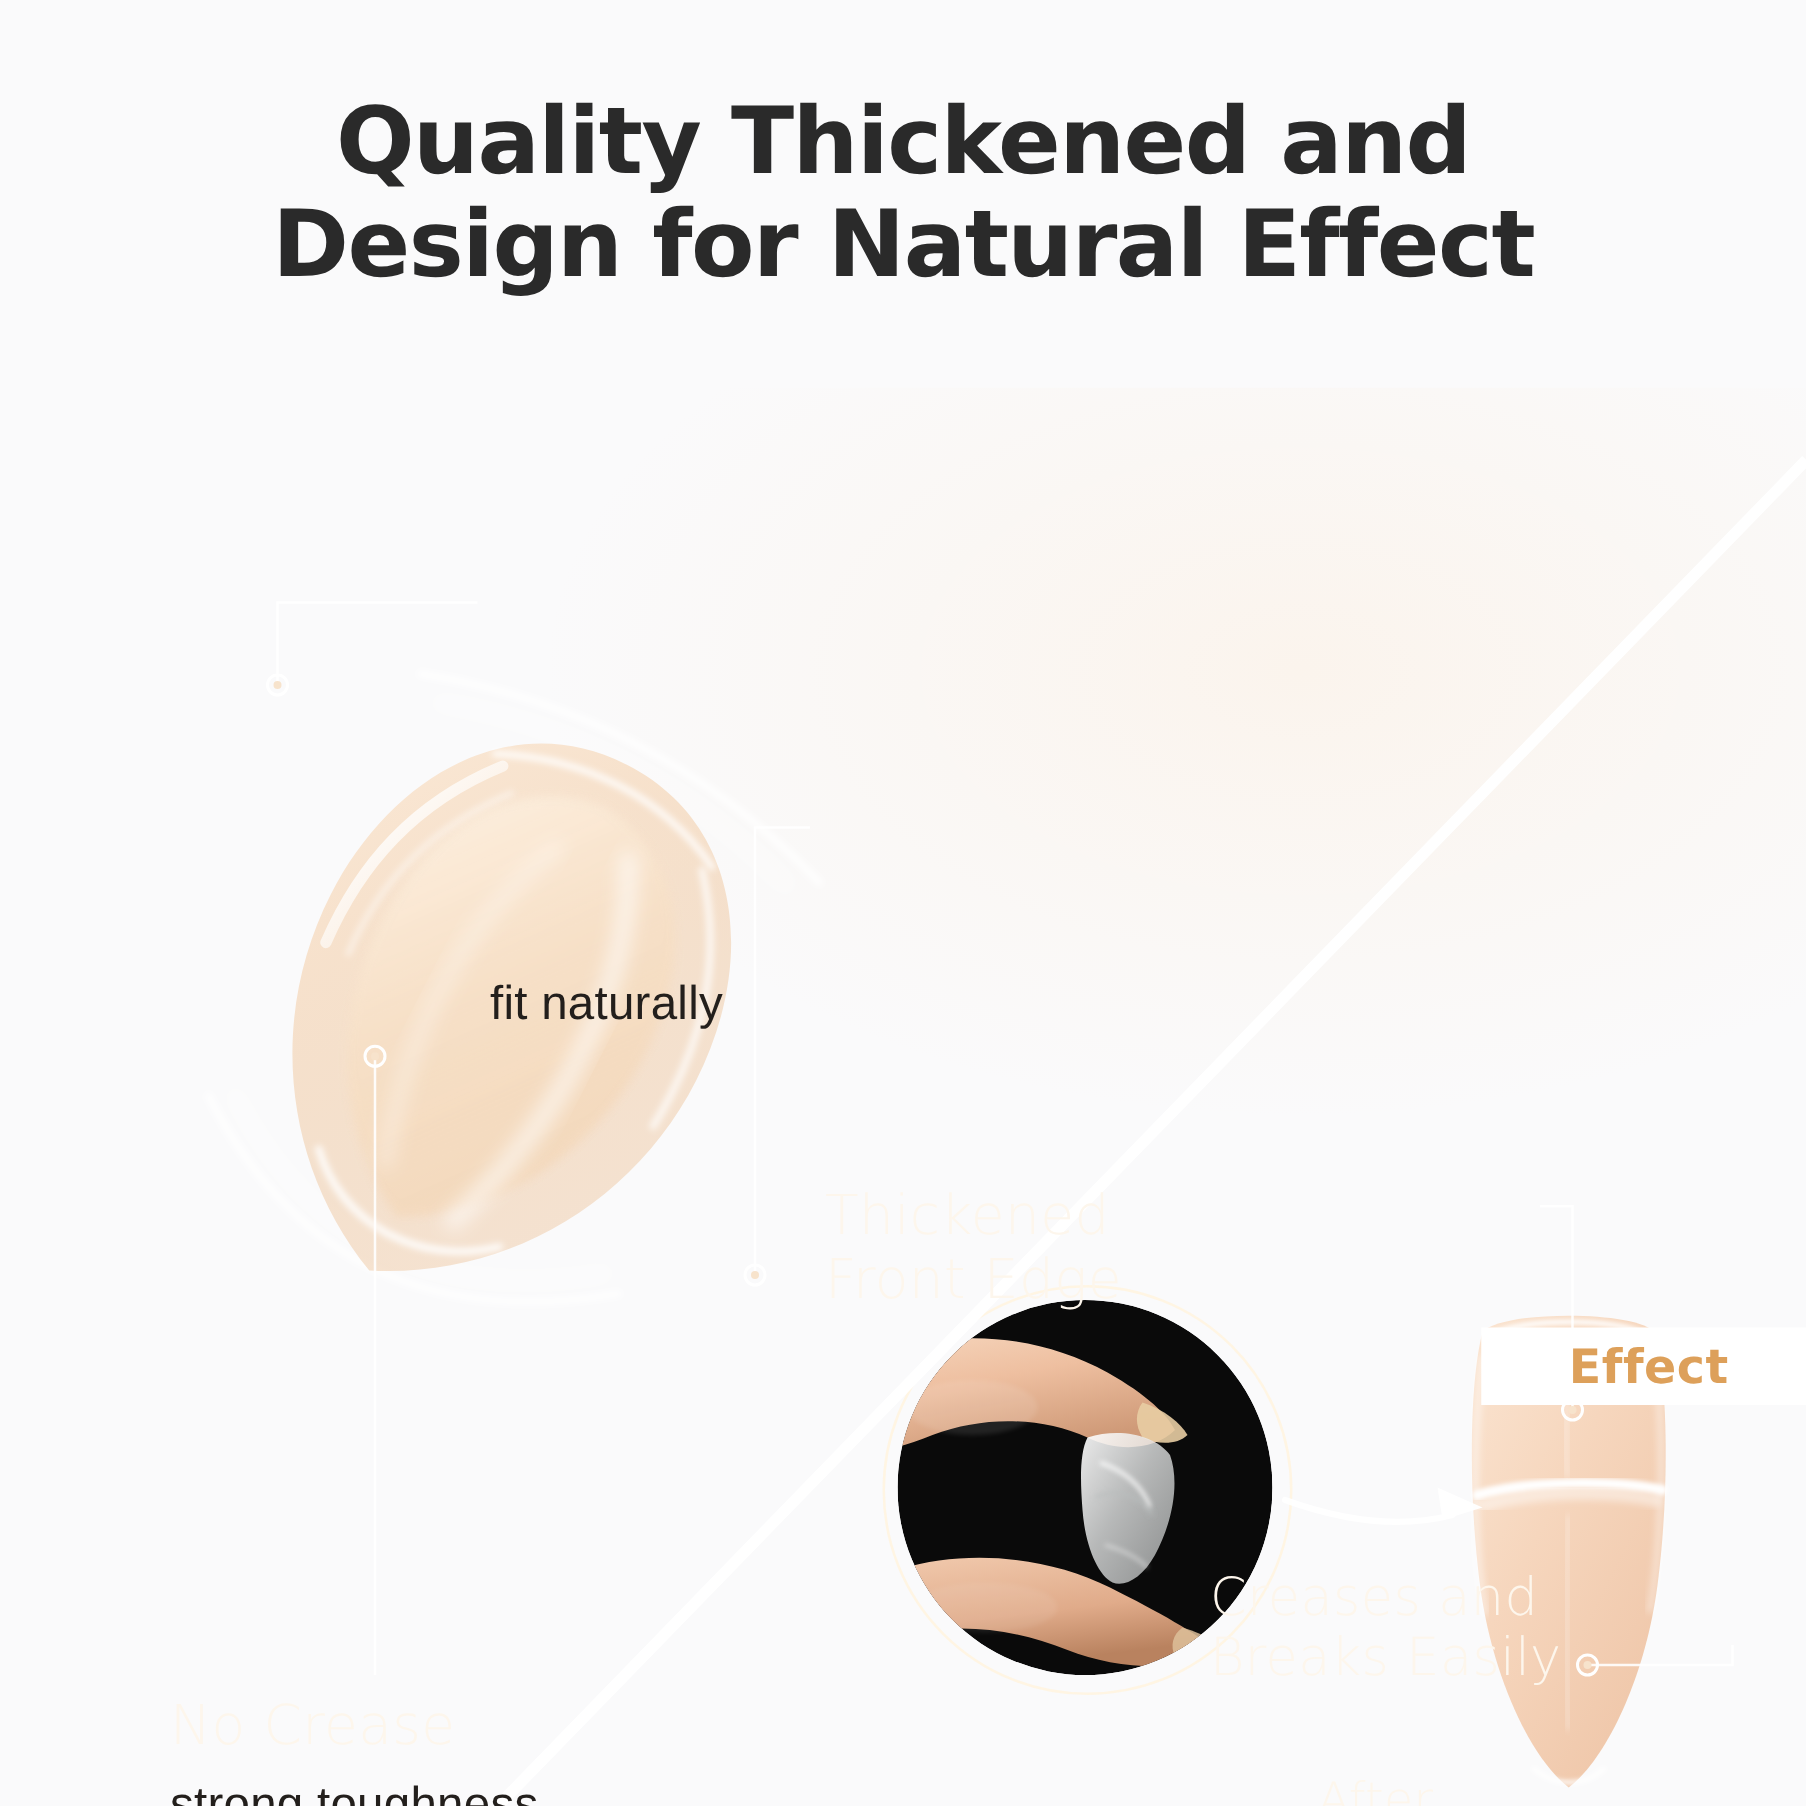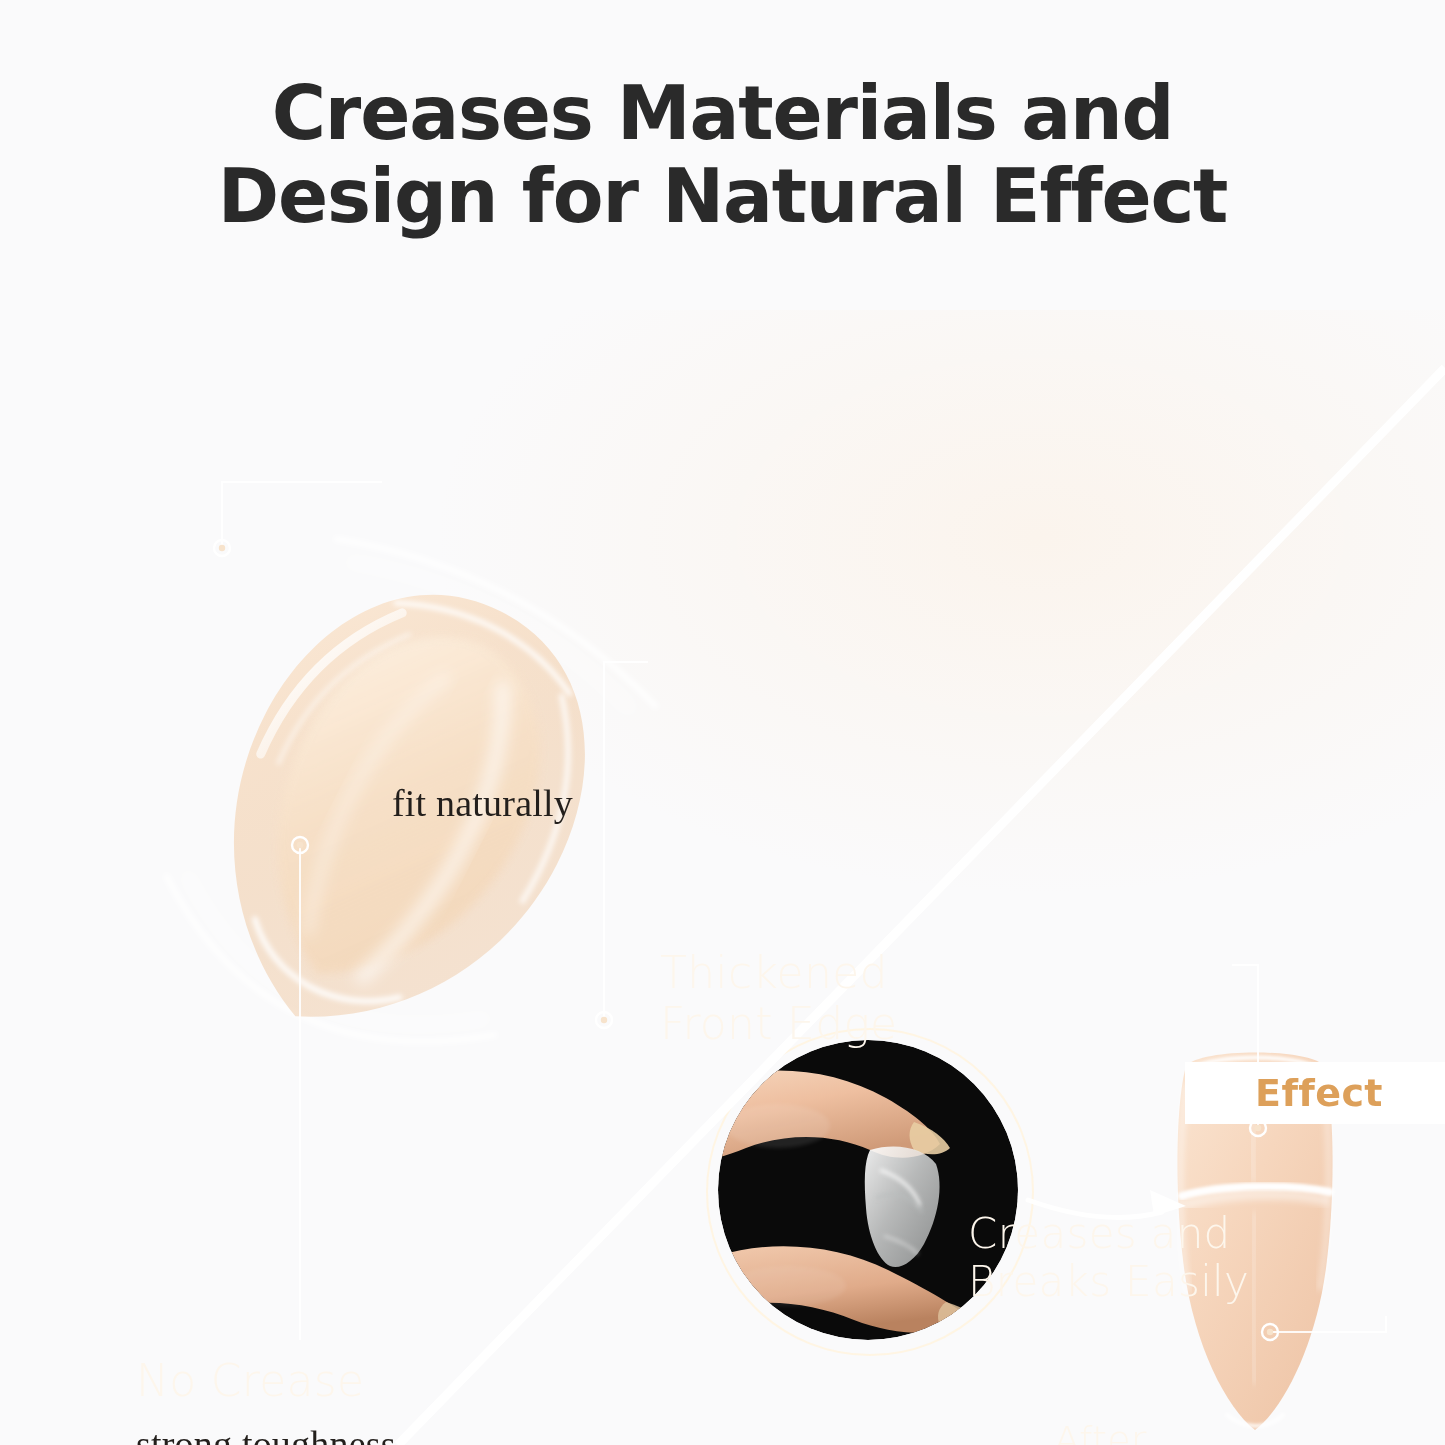--- a/index.html
+++ b/index.html
@@ -94,33 +94,33 @@
   .co-head{
     font-family:"DejaVu Sans", sans-serif;
     font-weight:300;
     color:#fdf6ec;
     font-size:44px;
     line-height:1.16;
     letter-spacing:.3px;
     white-space:pre-line;
   }
   .co-sub{
-    font-family:Liberation Serif, serif;
+    font-family:Liberation Sans, sans-serif;
     font-weight:400;
     color:#231f1c;
     font-size:38px;
     line-height:1.2;
     letter-spacing:.2px;
     margin-top:16px;
   }
 
   #co-halfmatte{left:392px;top:455px;}
   #co-thick{left:660px;top:637px;}
   #co-nocrease{left:136px;top:1045px;}
-  #co-creases{left:968px;top:900px;text-align:left;}
+  #co-creases{left:968px;top:944px;text-align:left;}
   #co-afterbend{left:1054px;top:1108px;}
 
   #co-creases .co-head{font-size:42px;line-height:1.14;}
   #co-afterbend .co-head{font-size:38px;line-height:1.18;}
 
   
   .badge{
     position:absolute;z-index:9;
     background:#ffffff;
     display:flex;align-items:center;
@@ -142,21 +142,21 @@
     z-index:7;pointer-events:none;
   }
 </style>
 </head>
 <body>
 
 <div id="stage">
 
   <div class="header">
     <h1>
-      <span class="title-line">Creases Materials and</span>
+      <span class="title-line">Quality Thickened and</span>
       <span class="title-line">Design for Natural Effect</span>
     </h1>
   </div>
 
   <div class="panel">
 
     <div class="nail-left-wrap">
       <svg width="640" height="620" viewBox="0 0 640 620">
         <defs>
           <linearGradient id="glassL" x1="0" y1="0" x2="1" y2="1">

